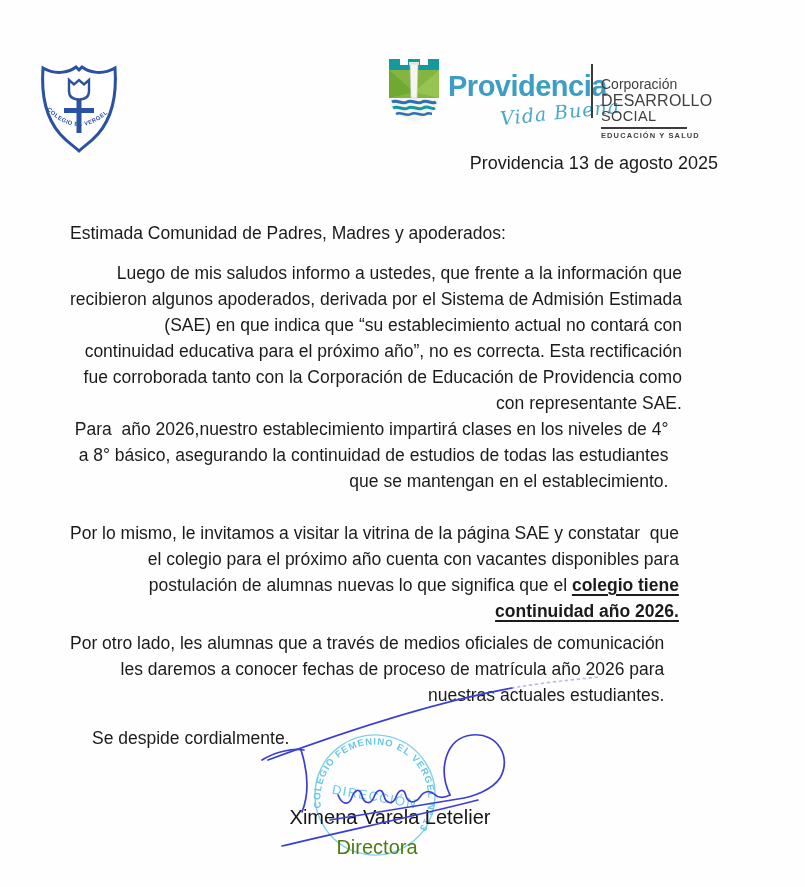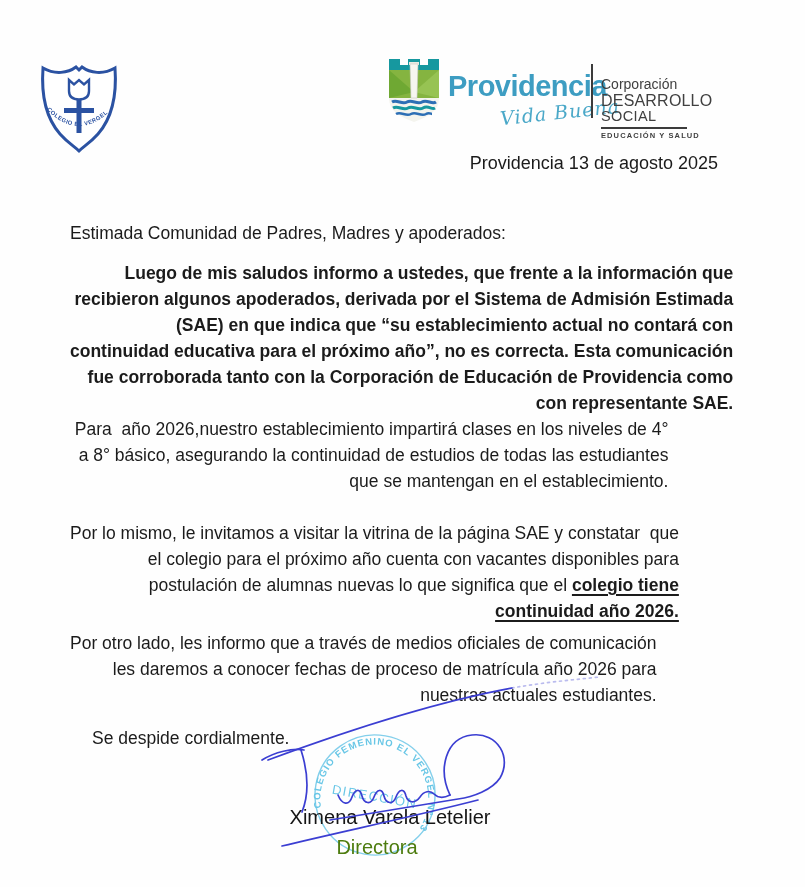--- a/index.html
+++ b/index.html
@@ -23,21 +23,21 @@
   .corp-block{position:absolute;left:601px;top:69px;color:#404040;line-height:1.08;margin-top:8px;}
   .corp-l1{font-size:14px;}
   .corp-l2{font-size:16px;letter-spacing:0.2px;}
   .corp-l3{font-size:14.5px;letter-spacing:0.4px;}
   .corp-rule{width:86px;border-top:2px solid #3c3c3c;margin:2px 0 3px 0;}
   .corp-l4{font-size:7.5px;font-weight:bold;letter-spacing:1.1px;}
   
   .dateline{position:absolute;top:153px;right:87px;font-size:18px;}
   .salutation{position:absolute;left:70px;top:220px;}
   .para{position:absolute;left:70px;}
-  .p1{top:260px;font-weight:bold;}
+  .p1{top:260px;}
   .p2{top:416px;}
   .p3{top:520px;}
   .p4{top:630px;}
   .line{white-space:pre;font-size:17.5px;line-height:26px;text-align:right;}
   .bold-underline{
     font-weight:bold;text-decoration:underline;
     text-decoration-thickness:2px;text-underline-offset:3px;margin-top:8px;
   }
   .closing{position:absolute;left:92px;top:725px;}
   
@@ -94,40 +94,40 @@
   </div>
 
   <div class="dateline">Providencia 13 de agosto 2025</div>
 
   <div class="salutation line">Estimada Comunidad de Padres, Madres y apoderados:</div>
 
   <div class="para p1">
     <div class="line">Luego de mis saludos informo a ustedes, que frente a la información que</div>
     <div class="line">recibieron algunos apoderados, derivada por el Sistema de Admisión Estimada</div>
     <div class="line">(SAE) en que indica que “su establecimiento actual no contará con</div>
-    <div class="line">continuidad educativa para el próximo año”, no es correcta. Esta comunicación</div>
+    <div class="line">continuidad educativa para el próximo año”, no es correcta. Esta rectificación</div>
     <div class="line">fue corroborada tanto con la Corporación de Educación de Providencia como</div>
     <div class="line">con representante SAE.</div>
   </div>
 
   <div class="para p2">
     <div class="line"> Para  año 2026,nuestro establecimiento impartirá clases en los niveles de 4°</div>
     <div class="line">a 8° básico, asegurando la continuidad de estudios de todas las estudiantes</div>
     <div class="line">que se mantengan en el establecimiento.</div>
   </div>
 
   <div class="para p3">
     <div class="line">Por lo mismo, le invitamos a visitar la vitrina de la página SAE y constatar  que</div>
     <div class="line">el colegio para el próximo año cuenta con vacantes disponibles para</div>
     <div class="line"><span>postulación de alumnas nuevas lo que significa que el </span><span class="bold-underline">colegio tiene</span></div>
     <div class="line"><span class="bold-underline">continuidad año 2026.</span></div>
   </div>
 
   <div class="para p4">
-    <div class="line">Por otro lado, les informo que a través de medios oficiales de comunicación</div>
+    <div class="line">Por otro lado, les alumnas que a través de medios oficiales de comunicación</div>
     <div class="line">les daremos a conocer fechas de proceso de matrícula año 2026 para</div>
     <div class="line">nuestras actuales estudiantes.</div>
   </div>
 
   <div class="closing line">Se despide cordialmente.</div>
 
   <svg class="stamp" viewBox="0 0 144 144">
     <g transform="rotate(10 72 72)">
       <circle cx="72" cy="72" r="60" fill="none" stroke="#5ec1e6" stroke-width="1.4" opacity="0.9"></circle>
       <path id="stampArc" d="M22,96 A54,54 0 1 1 122,96" fill="none"></path>

